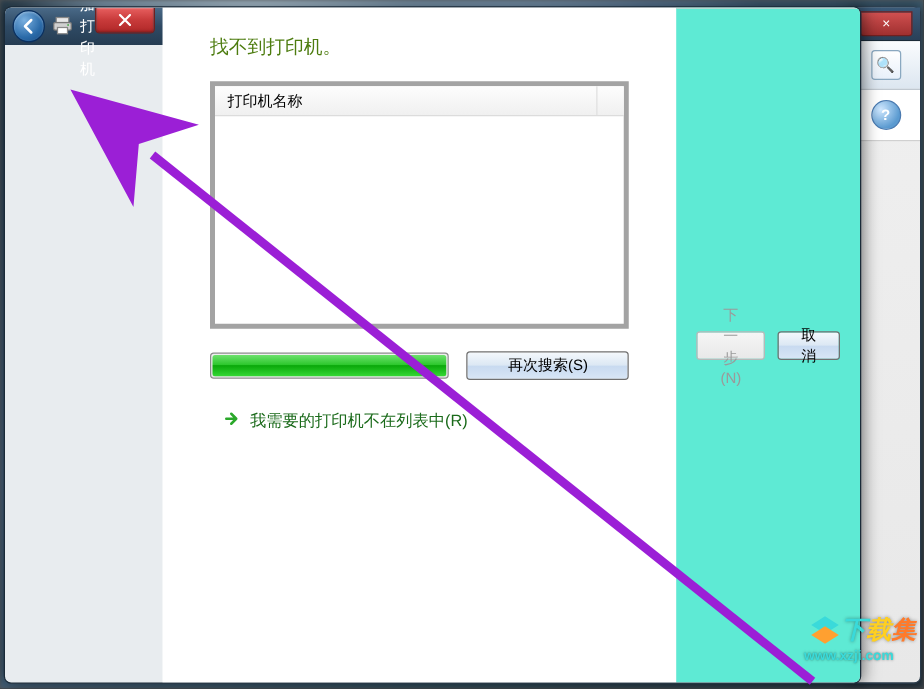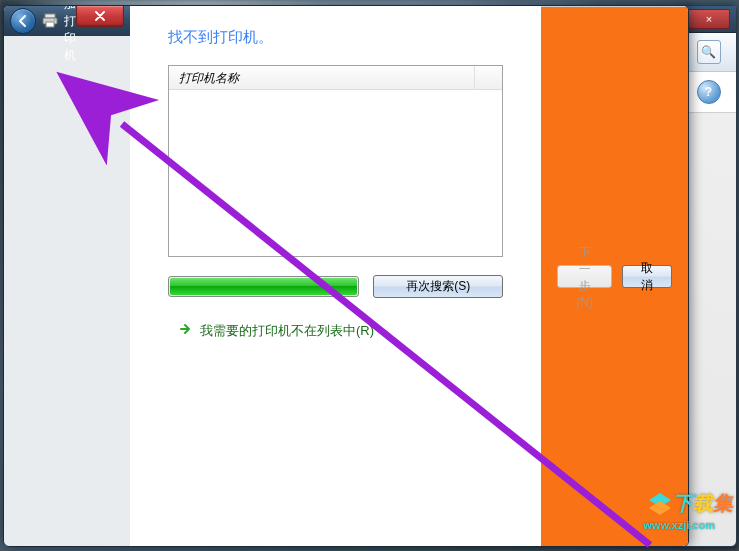--- a/index.html
+++ b/index.html
@@ -20,35 +20,35 @@
   .win2-help{width:22px;height:22px;border:1px solid #4a7ab0;border-radius:50%;background:radial-gradient(circle at 30% 30%,#d0e8ff,#5a9ad0 70%);color:#fff;display:flex;align-items:center;justify-content:center;font-weight:bold;}
   
   .dialog{position:absolute;top:5px;left:3px;width:684px;height:540px;border:1px solid #1a2a38;border-radius:6px;background:#e8ecef;box-shadow:0 0 14px rgba(0,0,0,.6);display:flex;flex-direction:row;overflow:hidden;}
   .titlebar{height:30px;flex:0 0 30px;background:linear-gradient(180deg,#4a6a88 0%,#2f4a64 50%,#253c52 100%);display:flex;align-items:center;padding:0 0 0 6px;color:#fff;position:relative;}
   .back-btn{width:24px;height:24px;border-radius:50%;background:radial-gradient(circle at 35% 30%,#7ab0e0,#2a6aa8 60%,#1a4a80);border:1px solid #0a3060;display:flex;align-items:center;justify-content:center;margin-right:6px;box-shadow:inset 0 1px 2px rgba(255,255,255,.4);}
   .back-btn svg{display:block;}
   .printer-ico{width:16px;height:16px;margin-right:6px;}
   .title-text{flex:1;}
   .close-btn{width:46px;height:20px;margin-top:-10px;border-radius:0 0 4px 4px;background:linear-gradient(180deg,#e86060,#c83a3a 50%,#b02828);border:1px solid #702020;border-top:none;display:flex;align-items:center;justify-content:center;color:#fff;margin-right:6px;box-shadow:inset 0 -1px 2px rgba(0,0,0,.3),inset 0 1px 1px rgba(255,255,255,.3);}
   .content{flex:1;background:#fff;margin:0;padding:22px 38px 14px 38px;display:flex;flex-direction:column;}
-  .heading{color:#3b82f6;font-size:15px;margin:0 0 18px 0;}
-  .listbox{border:1px solid #a3a3a3;height:190px;background:#fff;font-style:italic;}
+  .heading{color:#4d7c0f;font-size:15px;margin:0 0 18px 0;}
+  .listbox{border:4px solid #a3a3a3;height:190px;background:#fff;}
   .list-header{display:flex;background:linear-gradient(180deg,#fdfdfd,#f0f0f0);border-bottom:1px solid #dcdcdc;height:23px;}
   .list-header .col{padding:4px 10px;border-right:1px solid #e0e0e0;}
   .col-name{width:285px;}
   .col-addr{flex:1;}
   .progress-row{display:flex;align-items:center;margin-top:18px;gap:14px;}
   .progress{flex:1;height:17px;border:1px solid #8a8a8a;border-radius:3px;background:linear-gradient(180deg,#f0f0f0,#e4e4e4);padding:1px;overflow:hidden;}
   .progress-fill{width:100%;height:100%;border-radius:2px;background:linear-gradient(180deg,#6de06d 0%,#2ec82e 45%,#0aa80a 50%,#34d834 100%);}
   .btn{height:23px;padding:0 18px;border:1px solid #707070;border-radius:3px;background:linear-gradient(180deg,#f4f8fc,#dce8f4 48%,#c8daf0 52%,#d8e6f6);color:#000;display:inline-flex;align-items:center;justify-content:center;cursor:pointer;font-size:12px;}
   .btn[disabled]{color:#9a9a9a;background:linear-gradient(180deg,#f6f6f6,#e8e8e8);border-color:#b8b8b8;cursor:default;}
   .search-again{width:130px;}
   .link-row{display:flex;align-items:flex-start;gap:8px;margin-top:24px;padding-left:10px;color:#1a6a1a;font-size:13px;}
   .link-row .arrow{color:#2aa82a;font-weight:bold;}
-  .footer{flex:0 0 48px;border-top:1px solid #d0d0d0;background:#f97316;display:flex;align-items:center;justify-content:flex-end;gap:10px;padding:0 16px;}
+  .footer{flex:0 0 48px;border-top:1px solid #d0d0d0;background:#5eead4;display:flex;align-items:center;justify-content:flex-end;gap:10px;padding:0 16px;}
   
   .overlay{position:absolute;inset:0;pointer-events:none;}
   
   .watermark{position:absolute;right:6px;bottom:34px;font-size:20px;font-weight:bold;font-style:italic;display:flex;align-items:center;gap:0;text-shadow:0 0 3px rgba(0,0,0,.4);}
   .wm-ico{width:26px;height:26px;}
   .wm-text .c1{color:#3adada;}
   .wm-text .c2{color:#ffd020;}
   .wm-text .c3{color:#ff7a2a;}
   .wm-sub{position:absolute;right:24px;bottom:20px;font-size:11px;color:#3adada;font-weight:bold;text-shadow:0 0 2px rgba(0,0,0,.5);}
 </style>

